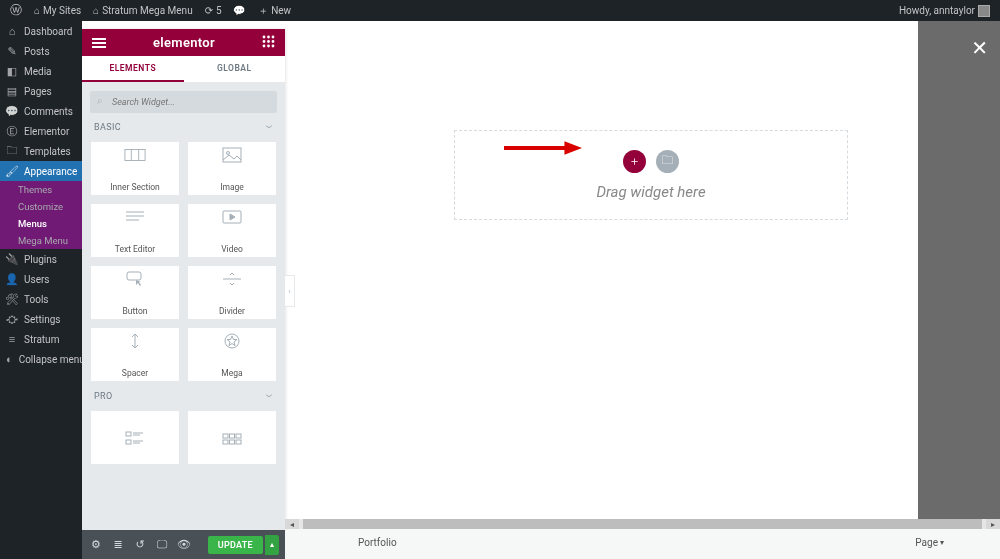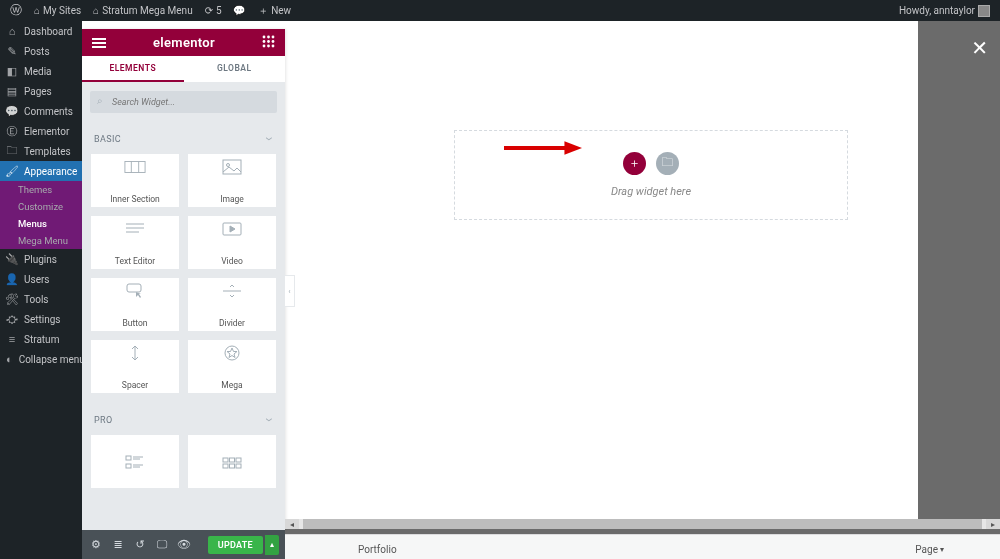--- a/index.html
+++ b/index.html
@@ -26,21 +26,21 @@
   .el-header .burger, .el-header .dots { font-size:14px; cursor:pointer; }
   .el-header .burger .b { width:14px; height:2px; background:#fff; margin:2px 0; }
   .el-logo { font-size:13px; font-weight:600; letter-spacing:.3px; }
   .el-tabs { height:26px; background:#fff; display:flex; }
   .el-tab { flex:1; display:flex; align-items:center; justify-content:center; font-size:8.5px; font-weight:600; letter-spacing:.5px; color:#6d7882; cursor:pointer; border-bottom:2px solid transparent;}
   .el-tab.active { color:#93003a; border-bottom-color:#93003a;}
   .el-search { margin:8px 8px 0 8px; }
   .el-search input { width:100%; height:22px; border:none; background:#d5dadf; border-radius:2px; padding:0 8px 0 22px; font-size:9px; font-style:italic; color:#888; outline:none;}
   .el-search { position:relative; }
   .el-search .sicon { position:absolute; left:7px; top:5px; font-size:10px; color:#a4afb7;}
-  .el-cat { padding:18px 12px 6px 12px; font-size:9px; color:#6d7882; letter-spacing:.4px; display:flex; justify-content:space-between; align-items:center; cursor:pointer;text-align:center;}
+  .el-cat { padding:6px 12px 6px 12px; font-size:9px; color:#6d7882; letter-spacing:.4px; display:flex; justify-content:space-between; align-items:center; cursor:pointer;text-align:center;}
   .el-cat .chev { color:#a4afb7; transform:rotate(90deg); font-size:14px;}
   .el-grid { display:grid; grid-template-columns:1fr 1fr; gap:7px; padding:0 8px; overflow:auto;}
   .el-widget { background:#fff; height:55px; border:1px solid #e6e9ec; display:flex; flex-direction:column; align-items:center; justify-content:center; gap:18px; cursor:grab;}
   .el-widget .wicon { width:22px; height:18px; display:flex; align-items:center; justify-content:center; color:#a4afb7;}
   .el-widget .wlabel { font-size:8.5px; color:#555;}
   .el-footer { position:absolute; left:82px; bottom:0; width:203px; height:29px; background:#495157; display:flex; align-items:center; padding:0 6px; gap:6px; z-index:6;}
   .el-footer .ficon { width:16px; height:16px; color:#d5dadf; font-size:11px; display:flex; align-items:center; justify-content:center; cursor:pointer;}
   .el-footer .spacer { flex:1; }
   .el-footer .update { background:#39b54a; color:#fff; font-size:9px; font-weight:600; padding:4px 10px; border-radius:2px; cursor:pointer; letter-spacing:.3px;}
   .el-footer .caret { background:#33a242; width:14px; height:20px; color:#fff; display:flex; align-items:center; justify-content:center; font-size:8px; margin-left:-4px; border-radius:0 2px 2px 0; cursor:pointer;}
@@ -50,30 +50,30 @@
   
   .canvas-wrap { position:absolute; top:21px; left:82px; right:0; bottom:0; background:#6b6b6b; z-index:2;}
   .popup { position:absolute; top:21px; left:82px; right:0; bottom:34px; background:#fff; z-index:4;}
   .close-strip { position:absolute; top:21px; right:0; width:82px; height:504px; background:#6b6b6b; z-index:5;}
 
   .dropzone { position:absolute; top:109px; left:372px; right:152px; height:90px; border:1px dashed #d5dadf; display:flex; flex-direction:column; align-items:center; justify-content:center; gap:10px;}
   .dz-btns { display:flex; gap:10px;}
   .dz-btn { width:23px; height:23px; border-radius:50%; display:flex; align-items:center; justify-content:center; color:#fff; font-size:12px; cursor:pointer;}
   .dz-btn.add { background:#93003a;}
   .dz-btn.tpl { background:#a4afb7;}
-  .dz-label { font-size:11px; font-style:italic; color:#888;}
+  .dz-label { font-size:15px; font-style:italic; color:#888;}
   .arrow { position:absolute; top:140px; left:504px; width:78px; height:16px; z-index:7;}
   .arrow svg { width:100%; height:100%; }
 
   .hscroll { position:absolute; left:285px; right:0; bottom:30px; height:10px; background:#e6e6e6; z-index:6;}
   .hscroll .thumb { position:absolute; left:18px; top:0; right:18px; height:10px; background:#bdbdbd;}
   .hscroll .arr { position:absolute; top:0; width:14px; height:10px; background:#d8d8d8; font-size:8px; display:flex; align-items:center; justify-content:center; color:#555;}
   .hscroll .arr.l { left:0;} .hscroll .arr.r { right:0;}
 
-  .bottom-bar { position:absolute; left:82px; right:0; bottom:0; height:25px; background:#f6f7f7; border-top:1px solid #dcdcde; display:flex; align-items:center; padding:5px 16px 0 276px; font-size:10px; color:#555; z-index:3;}
+  .bottom-bar { position:absolute; left:82px; right:0; bottom:0; height:40px; background:#f6f7f7; border-top:1px solid #dcdcde; display:flex; align-items:center; padding:5px 16px 0 276px; font-size:10px; color:#555; z-index:3;}
   .bottom-bar .spacer{flex:1;}
   .bottom-bar .sel{display:flex; align-items:center; gap:2px; margin-right:40px;}
 </style>
 </head>
 <body>
 
 <div class="wp-adminbar">
   <div class="left">
     <div class="item">
         <span class="logo">ⓦ</span>

